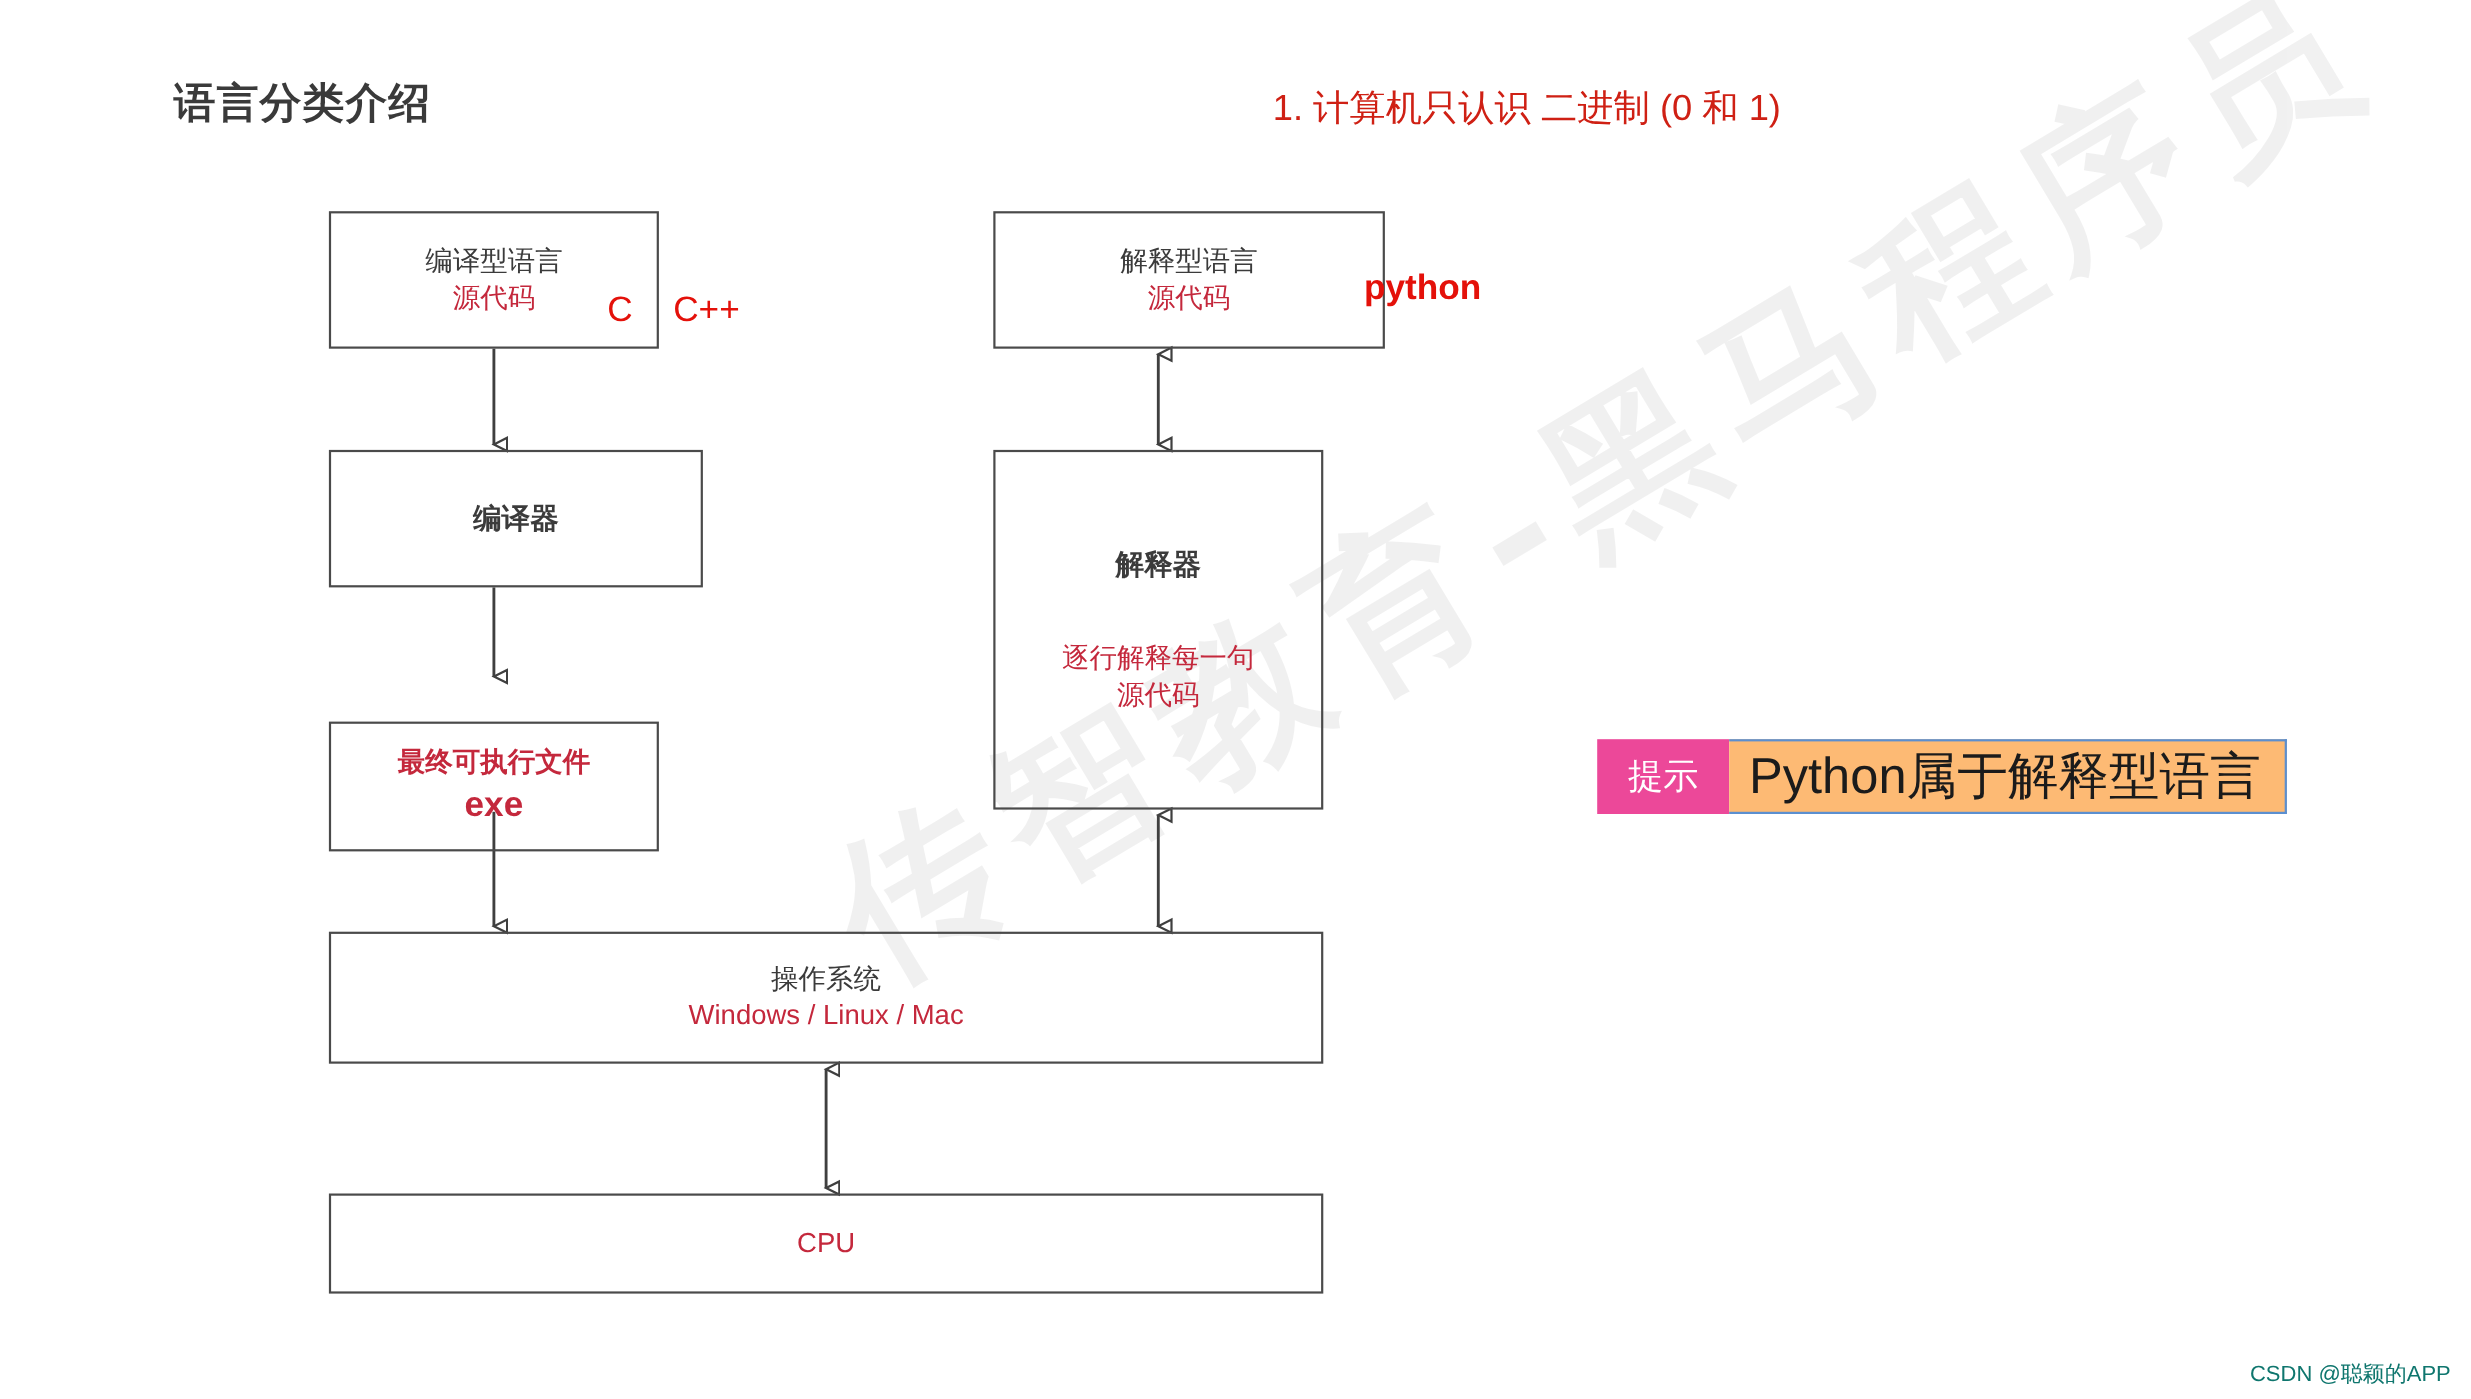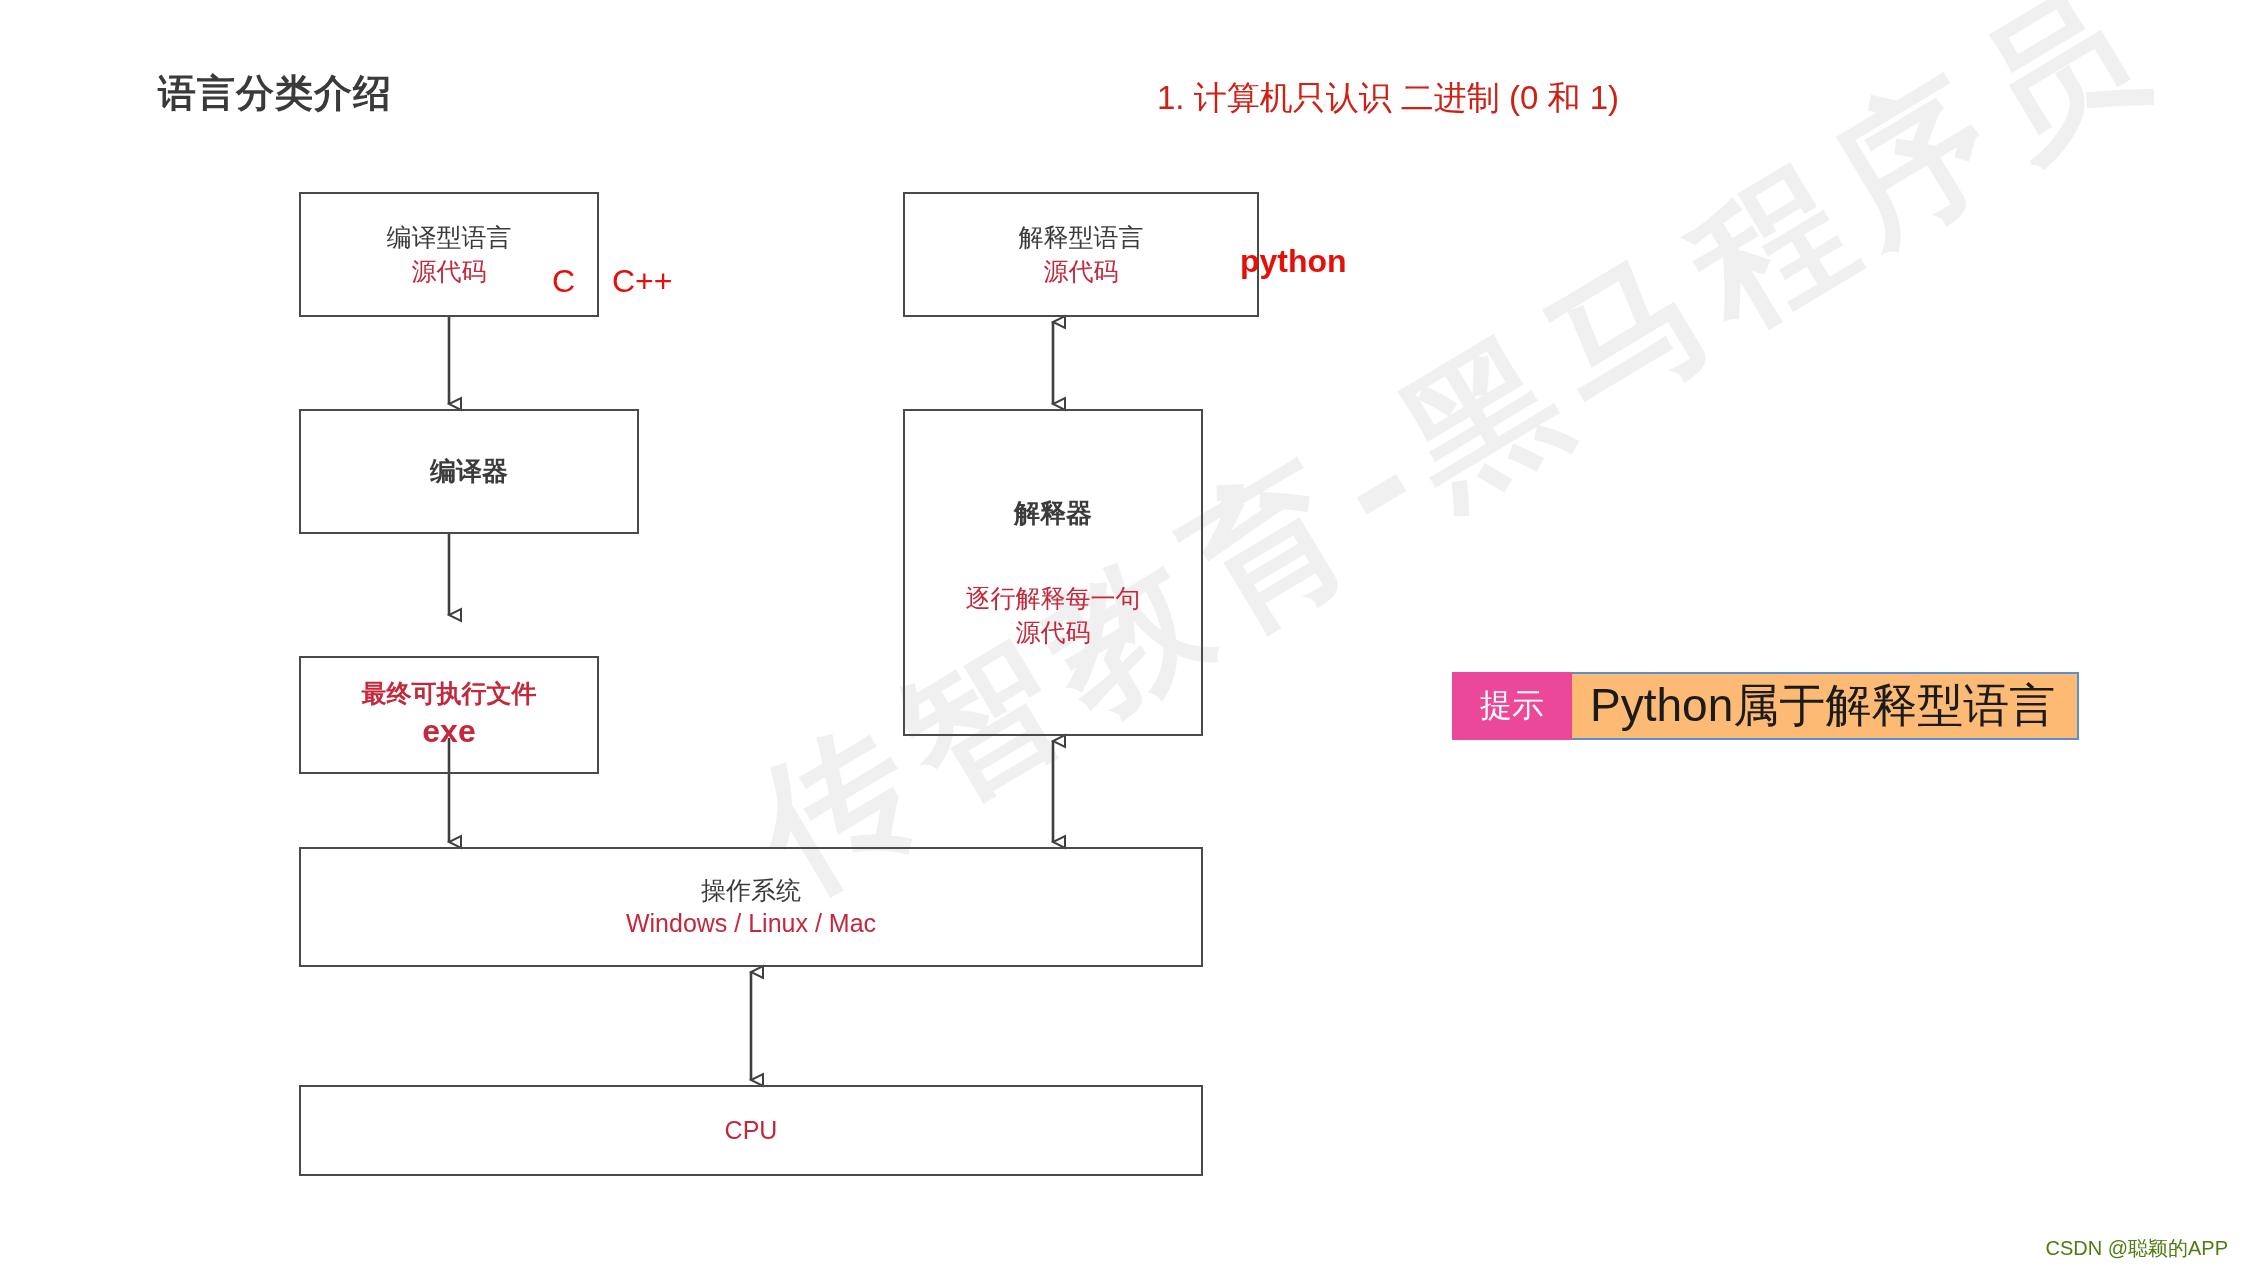--- a/index.html
+++ b/index.html
@@ -162,21 +162,21 @@
     box-sizing: border-box;
     white-space: nowrap;
   }
 
   
   #csdn-watermark {
     position: absolute;
     right: 18px;
     bottom: 10px;
     font-size: 20px;
-    color: #4d7c0f;
+    color: #0f766e;
     z-index: 4;
     white-space: nowrap;
   }
 </style>
 </head>
 <body>
 
 <div id="stage">
 
   <div class="watermark">

